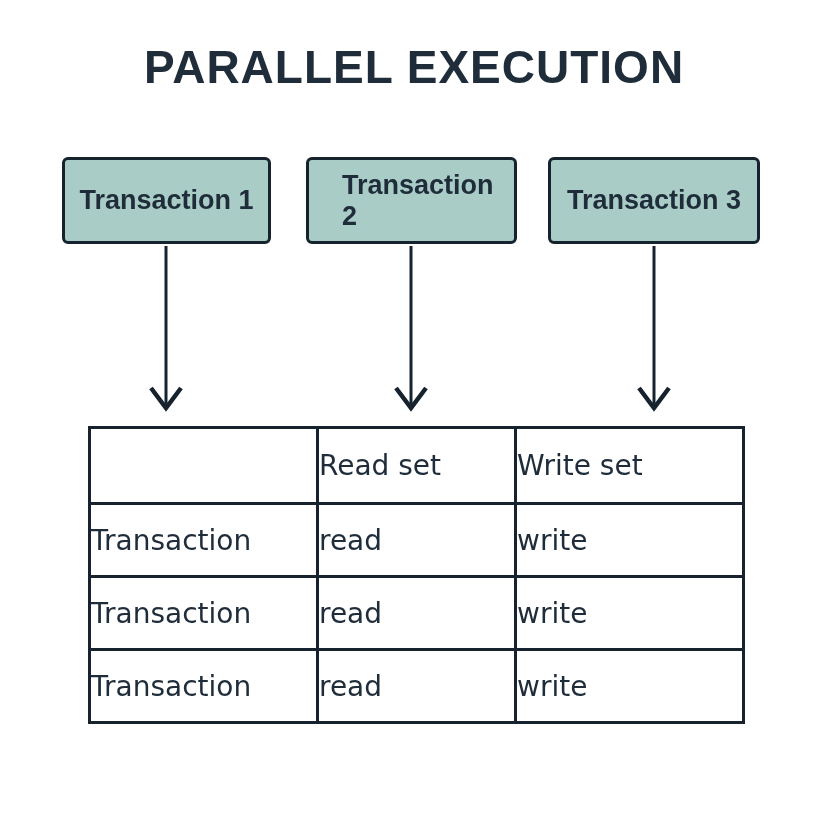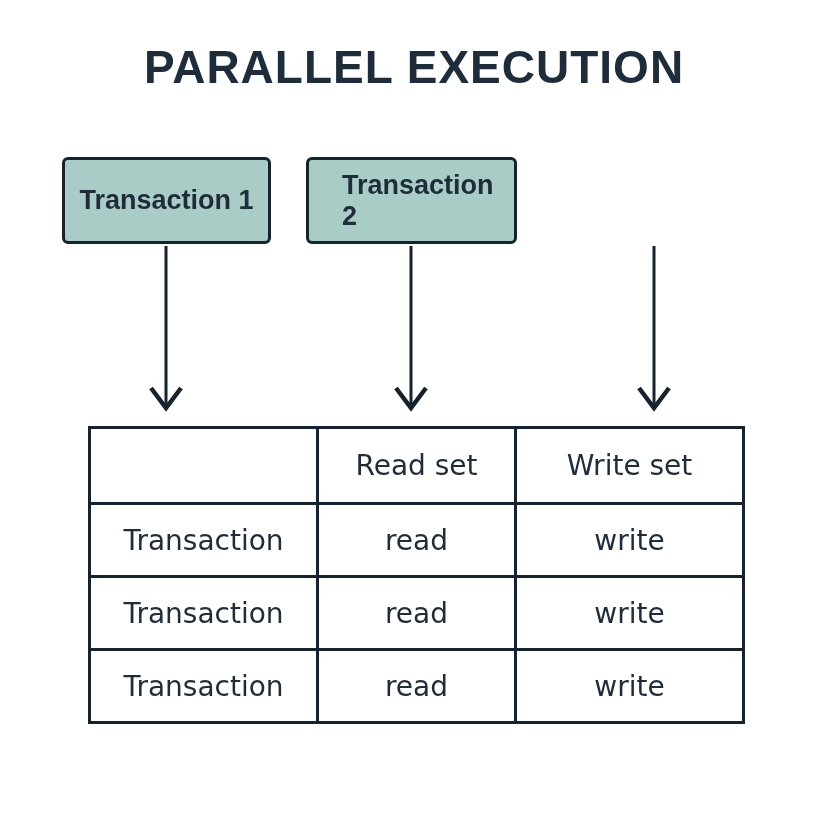--- a/index.html
+++ b/index.html
@@ -63,21 +63,21 @@
     position: absolute;
     left: 88px;
     top: 426px;
     width: 654px;
     border-collapse: collapse;
     table-layout: fixed;
     background: var(--background);
   }
   table.rw-table td, table.rw-table th {
     border: 3px solid var(--line);
-    text-align: center;
+    text-align: left;
     vertical-align: middle;
     font-family: "DejaVu Sans", "Liberation Sans", sans-serif;
     font-size: 28px;
     font-weight: 400;
     color: var(--ink);
     padding: 0;
   }
   table.rw-table tr.header-row td { height: 76px; }
   table.rw-table tr.body-row td { height: 73px; }
 </style>
@@ -86,20 +86,23 @@
 
 <div class="canvas">
 
   <div class="title">PARALLEL EXECUTION</div>
 
   <div class="node node-1">
     <span>Transaction 1</span>
   </div>
   <div class="node node-2">
     <span>Transaction 2</span>
+  </div>
+  <div class="node node-3">
+    <span>Transaction 3</span>
   </div>
 
   <svg class="arrows-layer" viewBox="0 0 828 828" xmlns="http://www.w3.org/2000/svg">
     <g stroke="#16222e" fill="none">
       <line x1="166" y1="246" x2="166" y2="404" stroke-width="3"></line>
       <polyline points="151,388 166,408 181,388" stroke-width="4.5"></polyline>
     </g>
     <g stroke="#16222e" fill="none">
       <line x1="411" y1="246" x2="411" y2="404" stroke-width="3"></line>
       <polyline points="396,388 411,408 426,388" stroke-width="4.5"></polyline>

